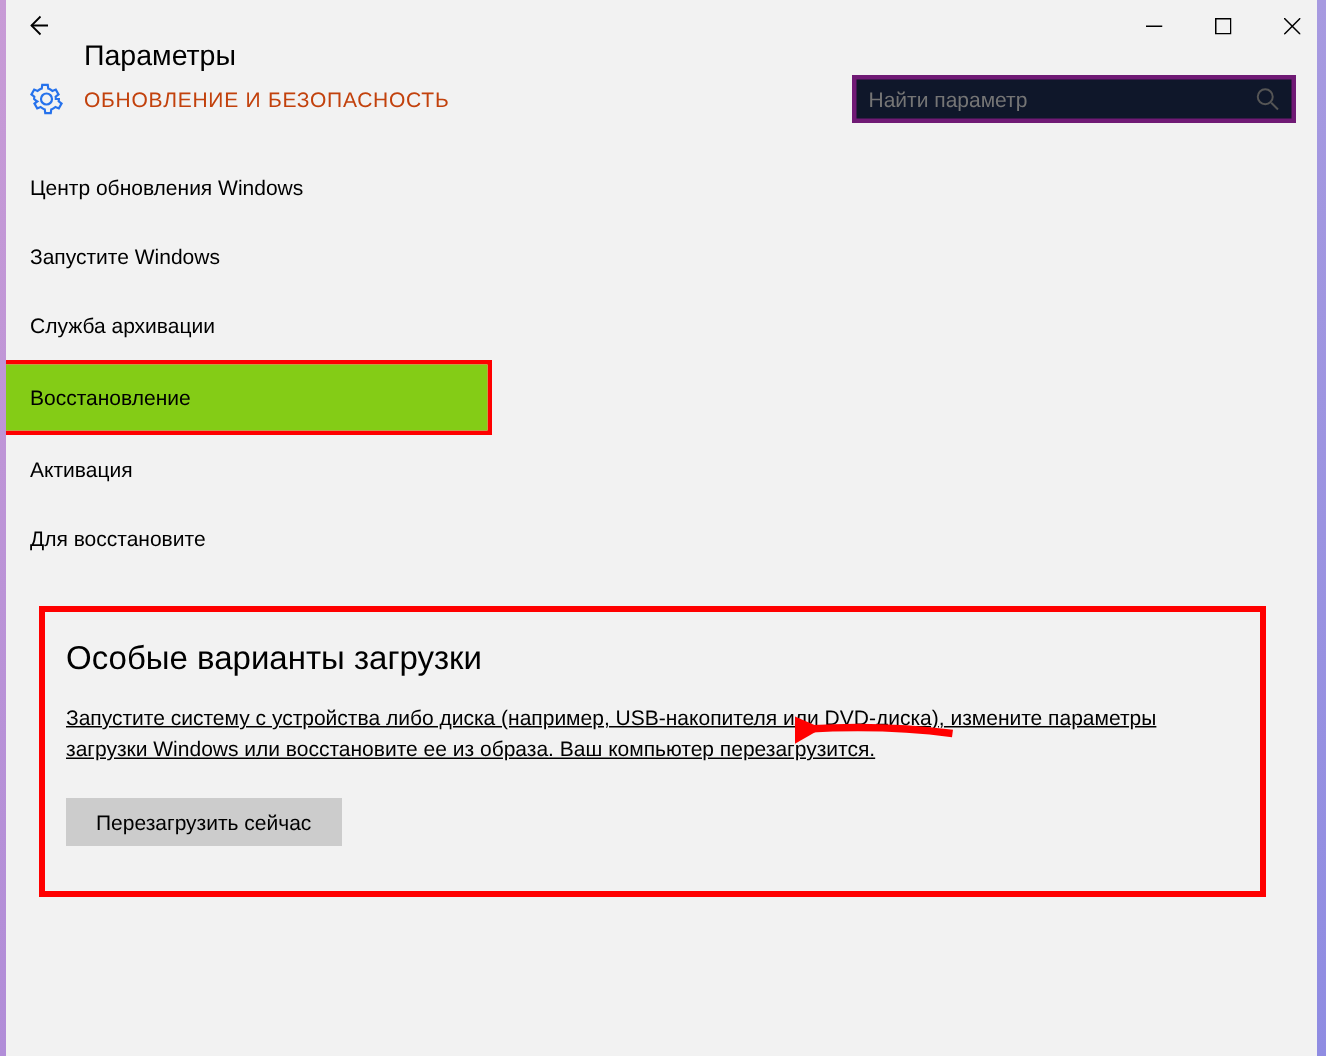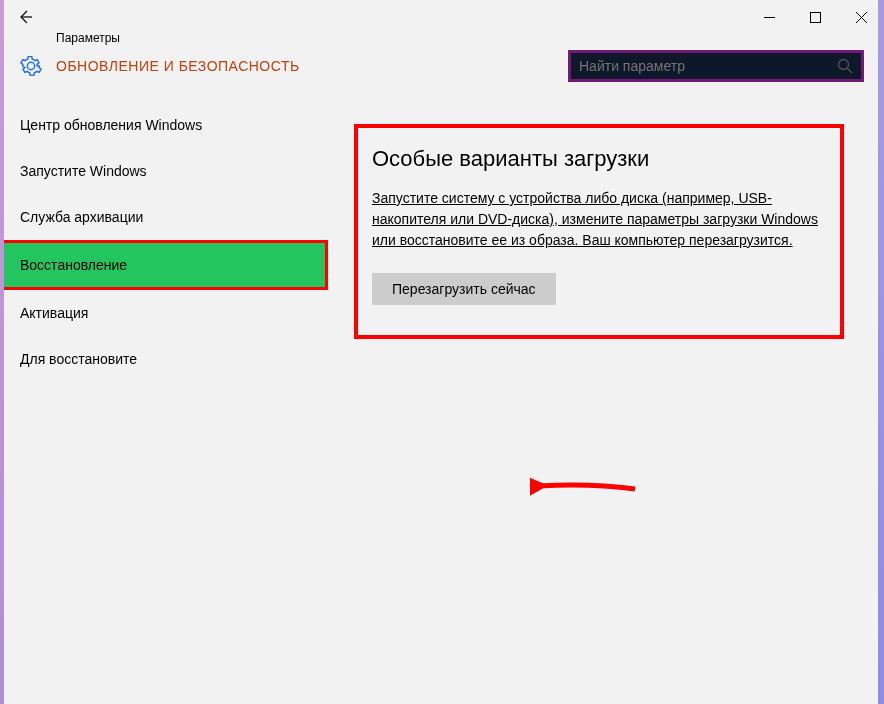--- a/index.html
+++ b/index.html
@@ -1,37 +1,37 @@
 <!DOCTYPE html>
 <html><head>
   <meta charset="utf-8">
   <style>
     * { box-sizing: border-box; margin: 0; padding: 0; font-family: "Segoe UI", Tahoma, sans-serif; }
     body { width: 884px; height: 704px; background: #f2f2f2; position: relative; overflow: hidden; }
     
     .titlebar { height: 34px; display: flex; align-items: center; background: #f2f2f2; border-bottom: 0; }
     .back-btn { width: 50px; height: 34px; display: flex; align-items: center; justify-content: center; cursor: pointer; }
     .back-btn svg { width: 16px; height: 16px; }
-    .title { font-size: 12px; color: #000; margin-left: 6px; flex: 1; margin-top: 42px; }
+    .title { font-size: 19px; color: #000; margin-left: 6px; flex: 1; margin-top: 42px; }
     .win-controls { display: flex; }
     .win-btn { width: 46px; height: 34px; display: flex; align-items: center; justify-content: center; cursor: pointer; }
     .win-btn svg { width: 11px; height: 11px; }
     
     .header-row { display: flex; align-items: center; padding: 16px 20px 20px 20px; }
     .header-left { display: flex; align-items: center; gap: 14px; flex: 1; }
     .gear-icon { width: 22px; height: 22px; color: #2672ec; }
     .section-title { font-size: 14px; letter-spacing: 0.5px; color: #c2410c; font-weight: 400; }
     .search-box { width: 296px; height: 32px; border: 3px solid #701a75; display: flex; align-items: center; padding: 0 8px; background: #0f172a; }
     .search-box input { flex: 1; border: none; background: transparent; outline: none; font-size: 14px; color: #666; }
     .search-box svg { width: 16px; height: 16px; color: #555; }
     
-    .content { display: flex; height: calc(100% - 110px); }
+    .content { display: flex; height: calc(100% - 110px); flex-direction: column; }
     .sidebar { width: 328px; padding-top: 0; }
     .sidebar-item { height: 46px; display: flex; align-items: center; padding: 0 20px; font-size: 14px; color: #000; cursor: pointer; }
-    .sidebar-item.selected { background: #22c55e; }
+    .sidebar-item.selected { background: #84cc16; }
     .highlight-selected { border: 3px solid red; padding: 0; }
     .highlight-selected .sidebar-item { padding: 0 17px; height: 44px; }
     
     .main { flex: 1; padding: 18px 40px 0 26px; }
     .section { margin-bottom: 28px; }
     .section h2 { font-size: 24px; font-weight: 300; color: #000; line-height: 1.35; margin-bottom: 18px; }
     .section p { font-size: 14px; color: #000; line-height: 1.5; margin-bottom: 20px; }
     .btn { display: inline-block; background: #ccc; border: none; padding: 8px 20px; font-size: 14px; cursor: pointer; color: #000; }
     
     .highlight-box { border: 4px solid red; padding: 18px 14px 30px 14px; margin-top: 4px; position: relative; }

